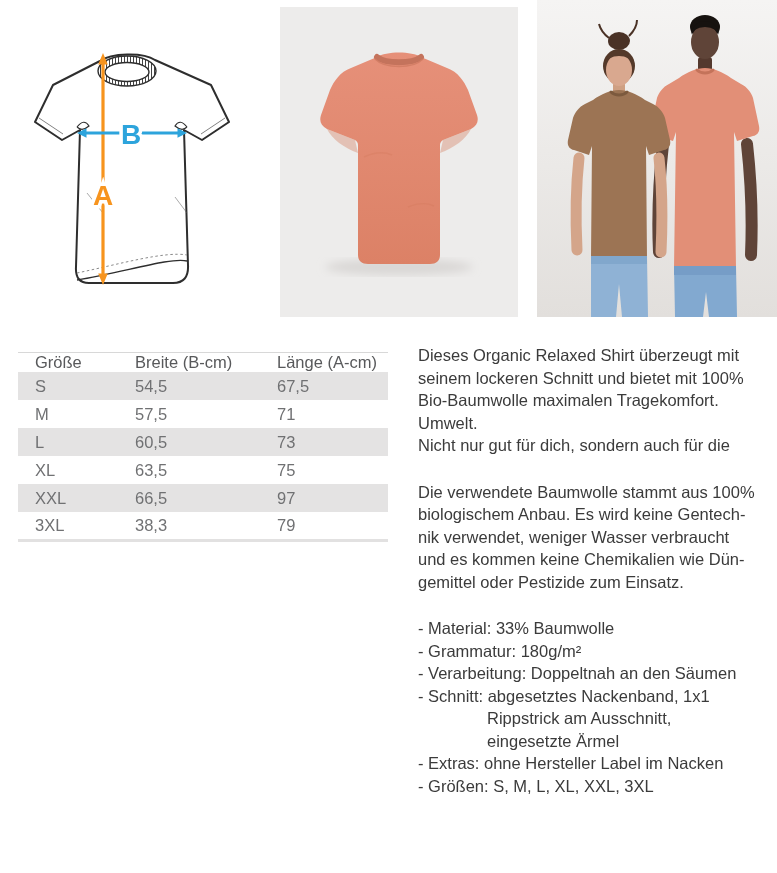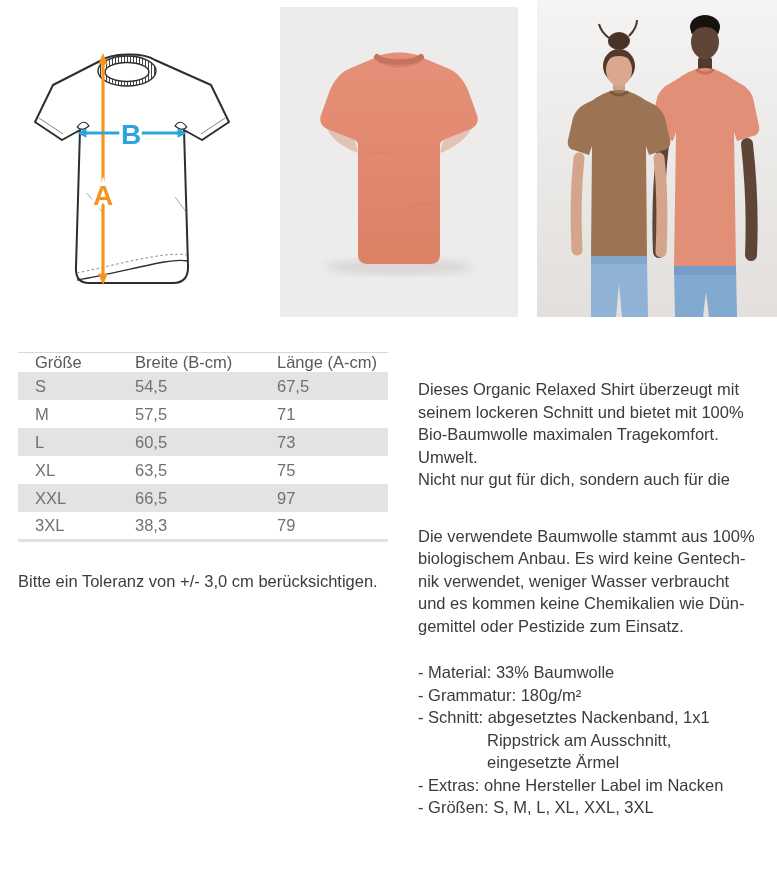--- a/index.html
+++ b/index.html
@@ -22,21 +22,21 @@
   .size-table td { height:28px; color:#707173; vertical-align:middle; }
   .size-table th, .size-table td { padding-left:17px; }
   .size-table tbody tr:nth-child(odd) { background:#e4e3e3; }
 
   .tolerance-note { position:absolute; left:18px; top:572px; width:395px;
                     font-size:16.5px; color:#3d3d3d; white-space:nowrap; }
 
   
   .description { position:absolute; left:418px; top:344px; width:358px;
                  font-size:16.5px; line-height:22.5px; color:#3b3b3b; }
-  .description .para { margin-bottom:24px;margin-top:34px; }
+  .description .para { margin-bottom:24px; }
   .description .line { white-space:nowrap; }
   .spec-list .line.indent { padding-left:69px; }
 </style>
 </head>
 <body>
 
 <div class="canvas">
 
   <div class="diagram-box">
     <svg width="220" height="250" viewBox="0 0 220 250">
@@ -186,40 +186,40 @@
         <td>97</td>
       </tr>
       <tr>
         <td>3XL</td>
         <td>38,3</td>
         <td>79</td>
       </tr>
     </tbody>
   </table>
 
-  <div class="tolerance-note">Bitte ein Toleranz von +/- 3,0 cm berücksichtigen.</div>
 
   <div class="description">
     <div class="para">
       <div class="line">Dieses Organic Relaxed Shirt überzeugt mit</div>
       <div class="line">seinem lockeren Schnitt und bietet mit 100%</div>
       <div class="line">Bio-Baumwolle maximalen Tragekomfort.</div>
       <div class="line">Umwelt.</div>
       <div class="line">Nicht nur gut für dich, sondern auch für die</div>
     </div>
     <div class="para">
       <div class="line">Die verwendete Baumwolle stammt aus 100%</div>
       <div class="line">biologischem Anbau. Es wird keine Gentech-</div>
       <div class="line">nik verwendet, weniger Wasser verbraucht</div>
       <div class="line">und es kommen keine Chemikalien wie Dün-</div>
       <div class="line">gemittel oder Pestizide zum Einsatz.</div>
     </div>
     <div class="spec-list">
       <div class="line">- Material: 33% Baumwolle</div>
       <div class="line">- Grammatur: 180g/m²</div>
+      <div class="line">- Verarbeitung: Doppeltnah an den Säumen</div>
       <div class="line">- Schnitt: abgesetztes Nackenband, 1x1</div>
       <div class="line indent">Rippstrick am Ausschnitt,</div>
       <div class="line indent">eingesetzte Ärmel</div>
       <div class="line">- Extras: ohne Hersteller Label im Nacken</div>
       <div class="line">- Größen: S, M, L, XL, XXL, 3XL</div>
     </div>
   </div>
 
 </div>
 

